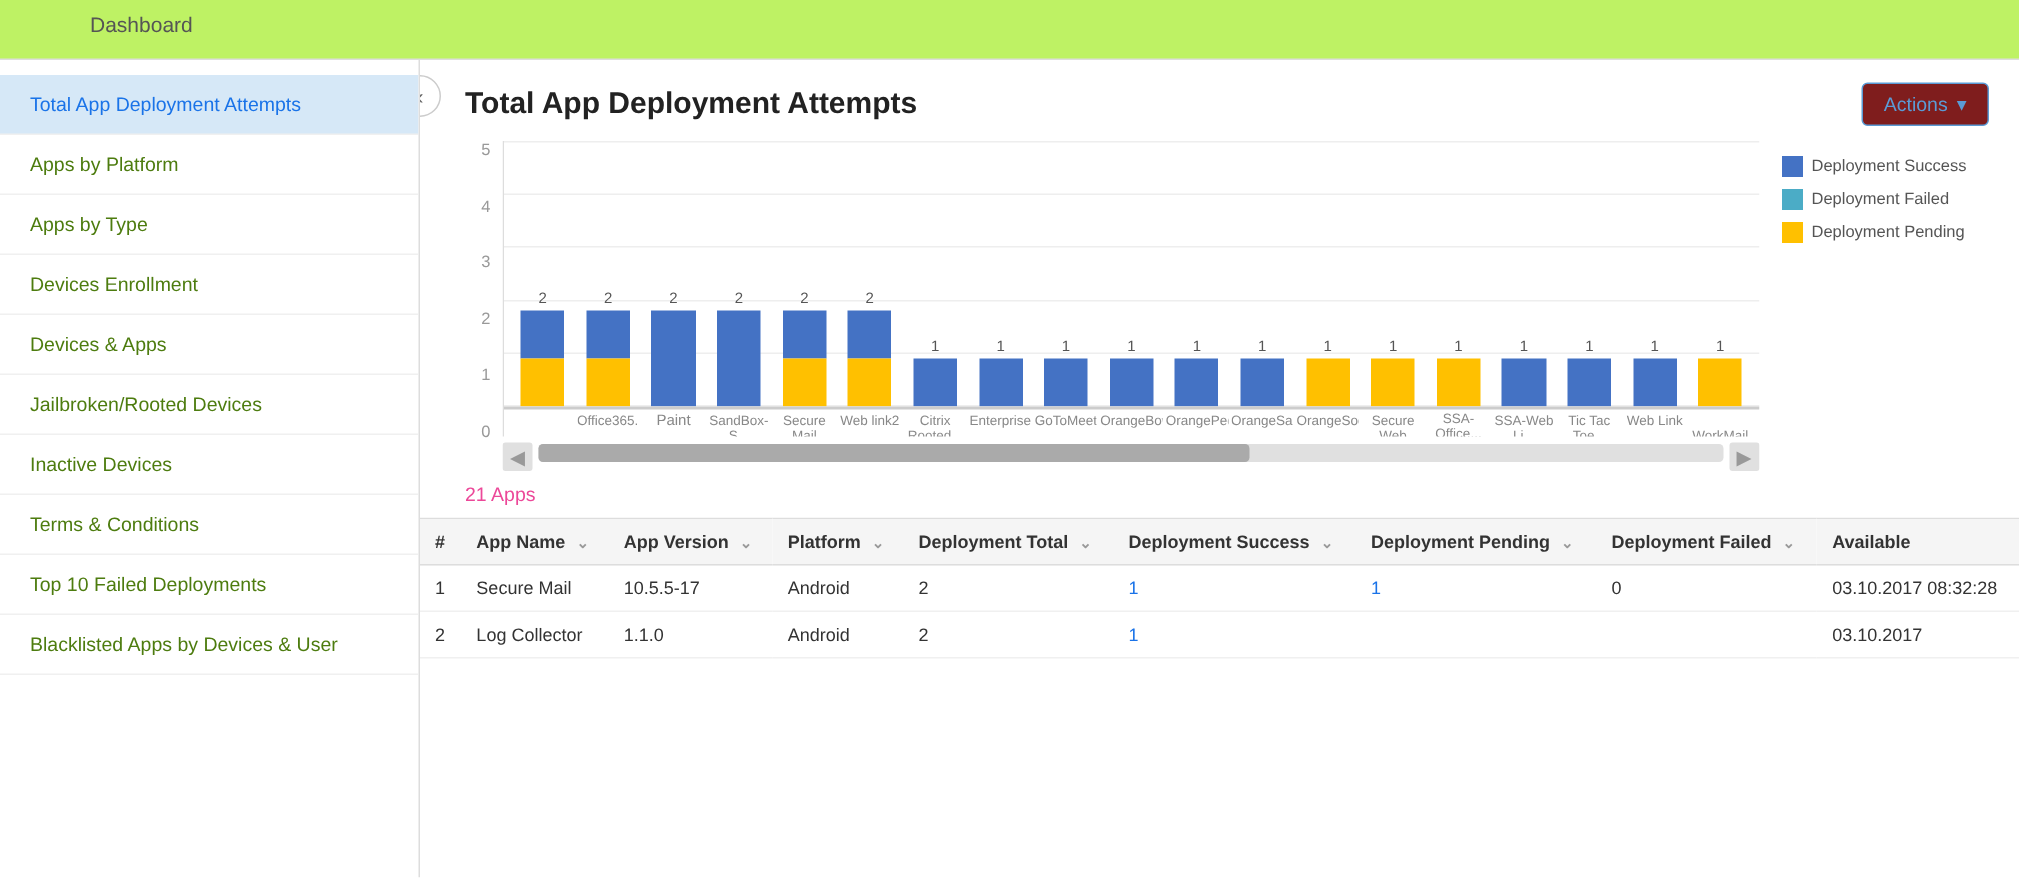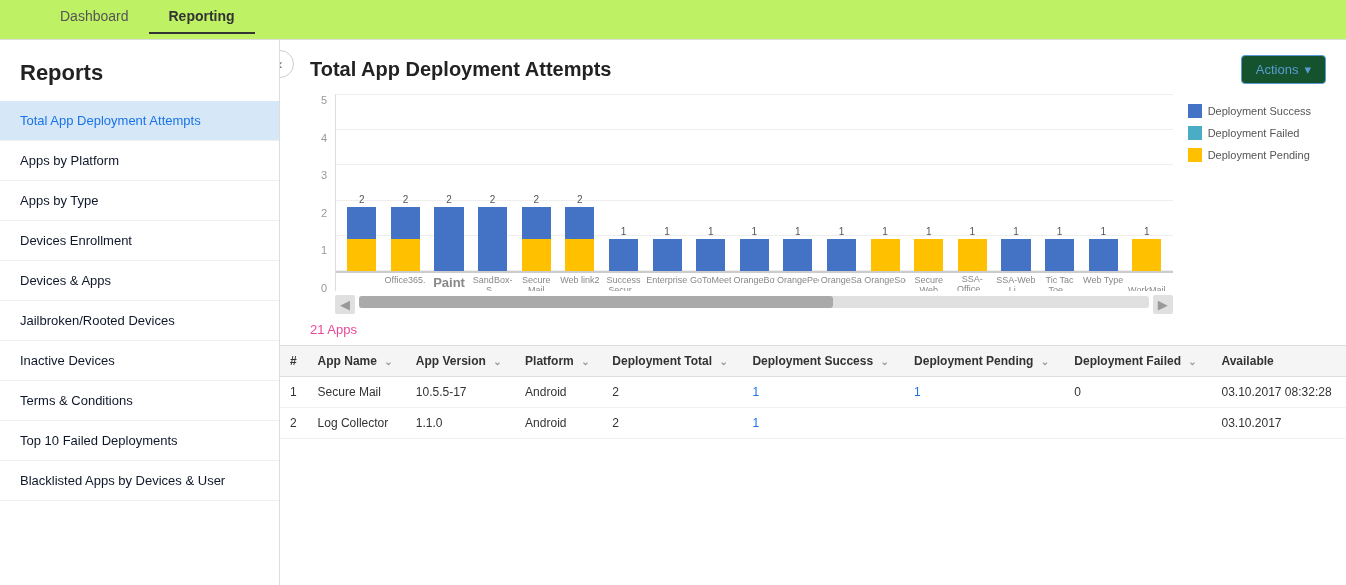--- a/index.html
+++ b/index.html
@@ -44,21 +44,21 @@
     }
     .sidebar-title {
       font-size: 22px;
       font-weight: bold;
       padding: 10px 20px 15px 20px;
       color: #222;
     }
     .sidebar-item {
       padding: 12px 20px;
       cursor: pointer;
-      color: #0f172a;
+      color: #4d7c0f;
       border-bottom: 1px solid #f0f0f0;
       font-size: 13px;
     }
     .sidebar-item.active {
       background: #d6e8f7;
       color: #1a73e8;
       font-weight: 500;
     }
 
     
@@ -96,21 +96,21 @@
       padding: 15px 20px 10px 30px;
     }
     .main-title {
       font-size: 20px;
       font-weight: bold;
       color: #222;
     }
     .actions-btn {
       border: 1px solid #5b9bd5;
       color: #5b9bd5;
-      background: #14532d;
+      background: #7f1d1d;
       padding: 6px 14px;
       border-radius: 4px;
       cursor: pointer;
       font-size: 13px;
       display: flex;
       align-items: center;
       gap: 6px;
     }
 
     
@@ -290,27 +290,25 @@
       padding: 2px 5px;
       background: #e0e0e0;
       border-radius: 2px;
     }
   </style>
 </head>
 <body>
 
 <div class="top-nav">
   <div class="top-nav-item">Dashboard</div>
-  <div class="top-nav-item active">Reporting</div>
 </div>
 
 <div class="layout">
 
   <div class="sidebar">
-    <div class="sidebar-title">Reports</div>
     <div class="sidebar-item active">Total App Deployment Attempts</div>
     <div class="sidebar-item">Apps by Platform</div>
     <div class="sidebar-item">Apps by Type</div>
     <div class="sidebar-item">Devices Enrollment</div>
     <div class="sidebar-item">Devices &amp; Apps</div>
     <div class="sidebar-item">Jailbroken/Rooted Devices</div>
     <div class="sidebar-item">Inactive Devices</div>
     <div class="sidebar-item">Terms &amp; Conditions</div>
     <div class="sidebar-item">Top 10 Failed Deployments</div>
     <div class="sidebar-item">Blacklisted Apps by Devices &amp; User</div>
@@ -469,36 +467,36 @@
                   <div class="bar-label-top">1</div>
                   <div class="bar-stack">
                     <div class="bar-segment bar-gold" style="height: 32px;"></div>
                   </div>
                 </div>
               </div>
 
             <div style="position:absolute;bottom:0;left:0;right:0;height:20px;display:flex;border-top:2px solid #ccc;padding:0 5px;gap:2px;" id="x-axis-row">
                 <div style="flex: 1 1 0%; font-size: 9px; color: rgb(136, 136, 136); overflow: hidden; text-align: center; padding-top: 18px; text-decoration: underline;">Log Col...</div>
                 <div style="flex: 1 1 0%; font-size: 9px; color: rgb(136, 136, 136); overflow: hidden; text-align: center; padding-top: 2px;">Office365...</div>
-                <div style="flex: 1 1 0%; font-size: 13px; color: rgb(136, 136, 136); overflow: hidden; text-align: center; padding-top: 2px; font-weight: bold;">Paint</div>
+                <div style="flex: 1 1 0%; font-size: 10px; color: rgb(136, 136, 136); overflow: hidden; text-align: center; padding-top: 2px;">Paint</div>
                 <div style="flex: 1 1 0%; font-size: 9px; color: rgb(136, 136, 136); overflow: hidden; text-align: center; padding-top: 2px;">SandBox-S...</div>
                 <div style="flex: 1 1 0%; font-size: 9px; color: rgb(136, 136, 136); overflow: hidden; text-align: center; padding-top: 2px;">Secure Mail</div>
                 <div style="flex: 1 1 0%; font-size: 9px; color: rgb(136, 136, 136); overflow: hidden; text-align: center; padding-top: 2px;">Web link2</div>
-                <div style="flex: 1 1 0%; font-size: 9px; color: rgb(136, 136, 136); overflow: hidden; text-align: center; padding-top: 2px;">Success Secur...</div>
+                <div style="flex: 1 1 0%; font-size: 9px; color: rgb(136, 136, 136); overflow: hidden; text-align: center; padding-top: 2px;">Citrix Rooted...</div>
                 <div style="flex: 1 1 0%; font-size: 9px; color: rgb(136, 136, 136); overflow: hidden; text-align: center; padding-top: 2px;">Enterprise1</div>
                 <div style="flex: 1 1 0%; font-size: 9px; color: rgb(136, 136, 136); overflow: hidden; text-align: center; padding-top: 2px;">GoToMeet...</div>
                 <div style="flex: 1 1 0%; font-size: 9px; color: rgb(136, 136, 136); overflow: hidden; text-align: center; padding-top: 2px;">OrangeBowl</div>
                 <div style="flex: 1 1 0%; font-size: 9px; color: rgb(136, 136, 136); overflow: hidden; text-align: center; padding-top: 2px;">OrangePeel</div>
                 <div style="flex: 1 1 0%; font-size: 9px; color: rgb(136, 136, 136); overflow: hidden; text-align: center; padding-top: 2px;">OrangeSalad</div>
                 <div style="flex: 1 1 0%; font-size: 9px; color: rgb(136, 136, 136); overflow: hidden; text-align: center; padding-top: 2px;">OrangeSoda</div>
                 <div style="flex: 1 1 0%; font-size: 9px; color: rgb(136, 136, 136); overflow: hidden; text-align: center; padding-top: 2px;">Secure Web</div>
                 <div style="flex: 1 1 0%; font-size: 9px; color: rgb(136, 136, 136); overflow: hidden; text-align: center; padding-top: 1px;">SSA-Office...</div>
                 <div style="flex: 1 1 0%; font-size: 9px; color: rgb(136, 136, 136); overflow: hidden; text-align: center; padding-top: 2px;">SSA-Web Li...</div>
                 <div style="flex: 1 1 0%; font-size: 9px; color: rgb(136, 136, 136); overflow: hidden; text-align: center; padding-top: 2px;">Tic Tac Toe...</div>
-                <div style="flex: 1 1 0%; font-size: 9px; color: rgb(136, 136, 136); overflow: hidden; text-align: center; padding-top: 2px;">Web Type</div>
+                <div style="flex: 1 1 0%; font-size: 9px; color: rgb(136, 136, 136); overflow: hidden; text-align: center; padding-top: 2px;">Web Link</div>
                 <div style="flex: 1 1 0%; font-size: 9px; color: rgb(136, 136, 136); overflow: hidden; text-align: center; padding-top: 12px;">WorkMail</div>
               </div>
           </div>
 
           <div style="display:flex;align-items:center;gap:4px;margin:4px 0 0 0;">
             <span class="scroll-arrow">◀</span>
             <div class="scrollbar-area" style="flex:1;">
               <div class="scrollbar-thumb"></div>
             </div>
             <span class="scroll-arrow">▶</span>

